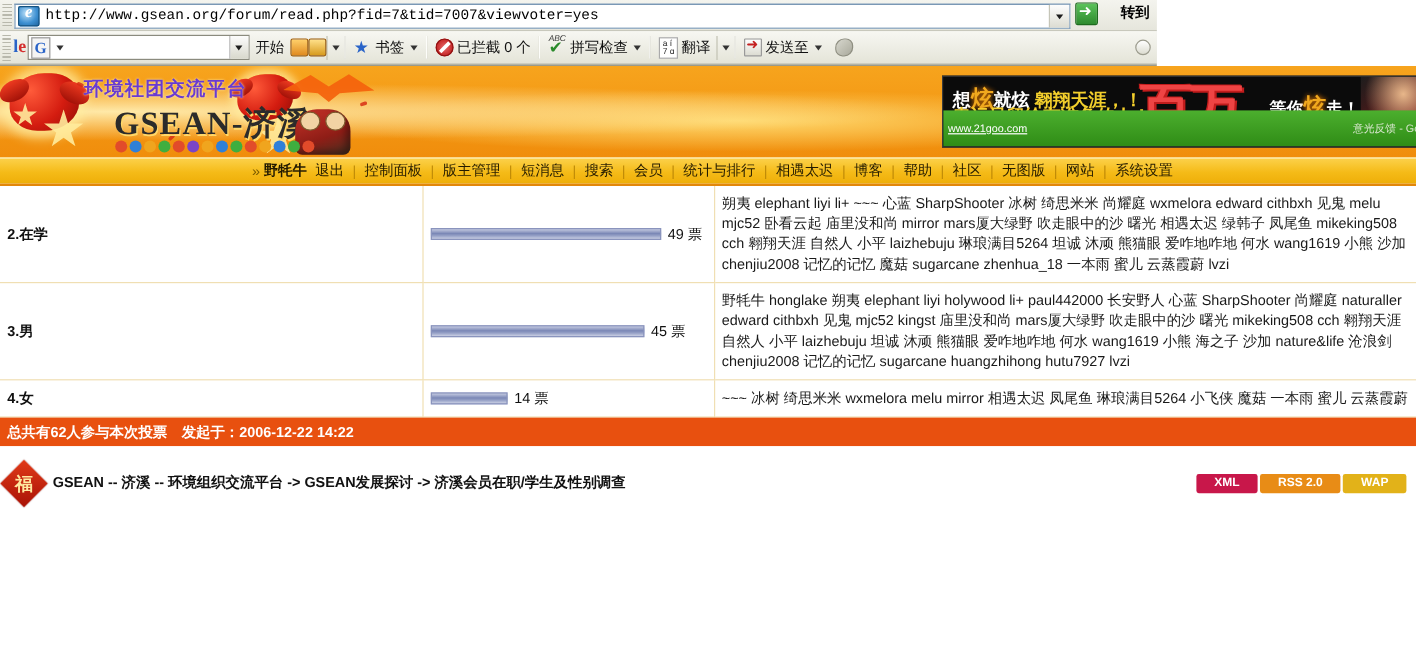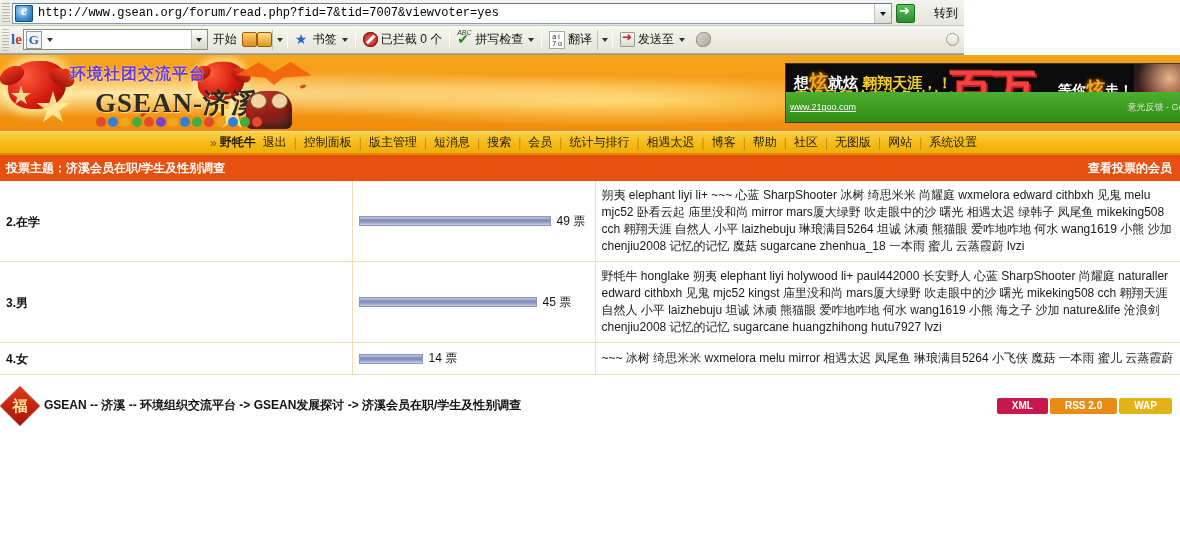--- a/index.html
+++ b/index.html
@@ -67,24 +67,24 @@
     border-left: 1px solid #c5c5b8;
     position: relative;
   }
   .addr-drop::after {
     content: ""; position: absolute; left: 5px; top: 8px;
     border-left: 3.5px solid transparent;
     border-right: 3.5px solid transparent;
     border-top: 4px solid #1c1c1c;
   }
   .go-btn {
-    display: flex; align-items: center; gap: 19px;
+    display: flex; gap: 19px;
     height: 22px; padding: 0 4px 0 2px;
     flex: none;
-    font-size: 12px; color: #000;
+    font-size: 12px; color: #000; font-weight: bold;
   }
   .go-arrow {
     width: 19px; height: 19px;
     background: linear-gradient(#5bc35b, #2e8b2e);
     border: 1px solid #1e6b1e;
     border-radius: 2px;
     position: relative;
   }
   .go-arrow::after {
     content: "➜";
@@ -663,24 +663,20 @@
     <span class="nav-div">|</span>
     <span class="nav-link">社区</span>
     <span class="nav-div">|</span>
     <span class="nav-link">无图版</span>
     <span class="nav-div">|</span>
     <span class="nav-link">网站</span>
     <span class="nav-div">|</span>
     <span class="nav-link">系统设置</span>
   </div>
 
-  <div class="poll-head">
-    <span>投票主题：济溪会员在职/学生及性别调查</span>
-    <span>查看投票的会员</span>
-  </div>
 
   <table class="poll-table">
     <tbody>
     <tr>
       <td class="col-opt">
         <span class="opt-label">2.在学</span>
       </td>
       <td class="col-bar">
         <div class="bar-wrap">
           <span class="bar" style="width:192px"></span>
@@ -715,20 +711,24 @@
           <span class="bar-count">14 票</span>
         </div>
       </td>
       <td class="col-voters">
         <div class="voters">~~~ 冰树  绮思米米  wxmelora melu mirror 相遇太迟  凤尾鱼  琳琅满目5264 小飞侠  魔菇  一本雨  蜜儿  云蒸霞蔚</div>
       </td>
     </tr>
   </tbody>
     </table>
 
+  <div class="poll-foot">
+    <span>总共有62人参与本次投票</span>
+    <span>发起于：2006-12-22 14:22</span>
+  </div>
 
   <div class="foot-area">
     <div class="fu-icon">
         <span>福</span>
       </div>
     <div class="crumb">GSEAN -- 济溪  -- 环境组织交流平台  -&gt; GSEAN发展探讨  -&gt; 济溪会员在职/学生及性别调查</div>
     <div class="badges">
       <span class="badge b-xml">XML</span>
       <span class="badge b-rss">RSS 2.0</span>
       <span class="badge b-wap">WAP</span>

